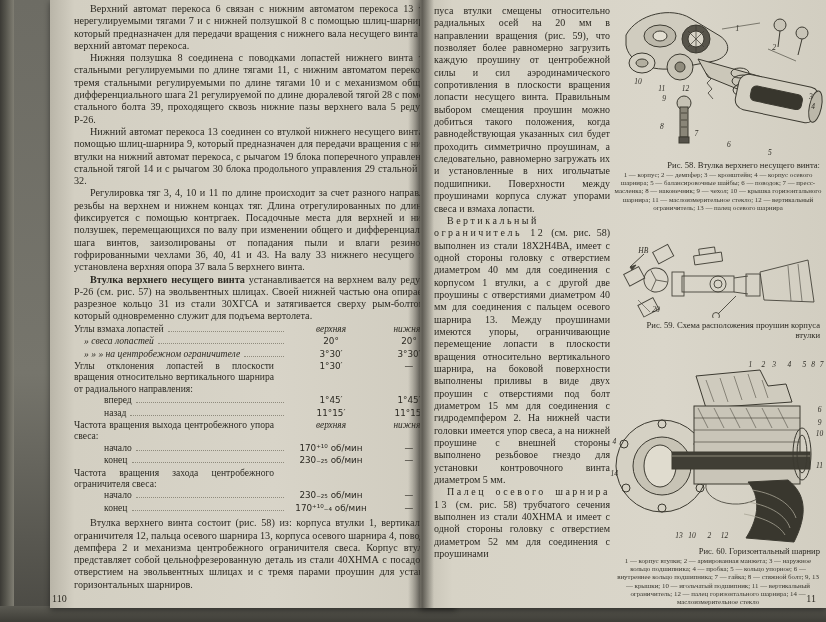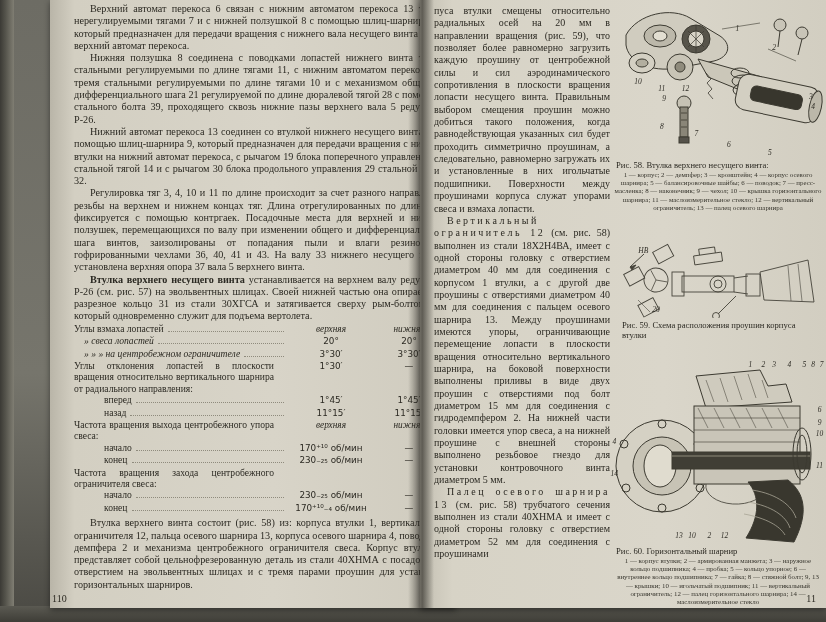--- a/index.html
+++ b/index.html
@@ -45,21 +45,21 @@
   .pageno{position:absolute;bottom:4px;font-size:10px;}
   .pageno-left{left:2px;}
   .pageno-right{right:10px;}
 
   
   .rp-text{position:absolute;left:14px;top:5px;width:176px;bottom:4px;overflow:hidden;
     font-size:10px;line-height:12.35px;text-align:justify;}
   .rp-text .par{text-indent:13px;}
   .spaced{letter-spacing:2.5px;}
   .fig{position:absolute;}
-  .fig-caption{text-align:left;font-size:8.6px;line-height:10px;margin:2px 6px 0;}
+  .fig-caption{text-align:right;font-size:8.6px;line-height:10px;margin:2px 6px 0;}
   .fig-legend{text-align:center;font-size:6.9px;line-height:8.2px;margin:1px 4px 0;color:#38362e;}
   .drawing{position:relative;width:100%;}
   .drawing svg{display:block;width:100%;height:100%;}
   .callout{position:absolute;font-style:italic;font-size:7.5px;font-family:"Liberation Serif",serif;color:#2f2d26;transform:translate(-50%,-50%);white-space:nowrap;}
   .f58{left:190px;top:0;width:216px;height:240px;}
   .f58 .drawing{height:158px;}
   .f59{left:196px;top:242px;width:210px;height:112px;}
   .f59 .drawing{height:76px;}
   .f60{left:190px;top:356px;width:216px;height:246px;}
   .f60 .drawing{height:188px;}

